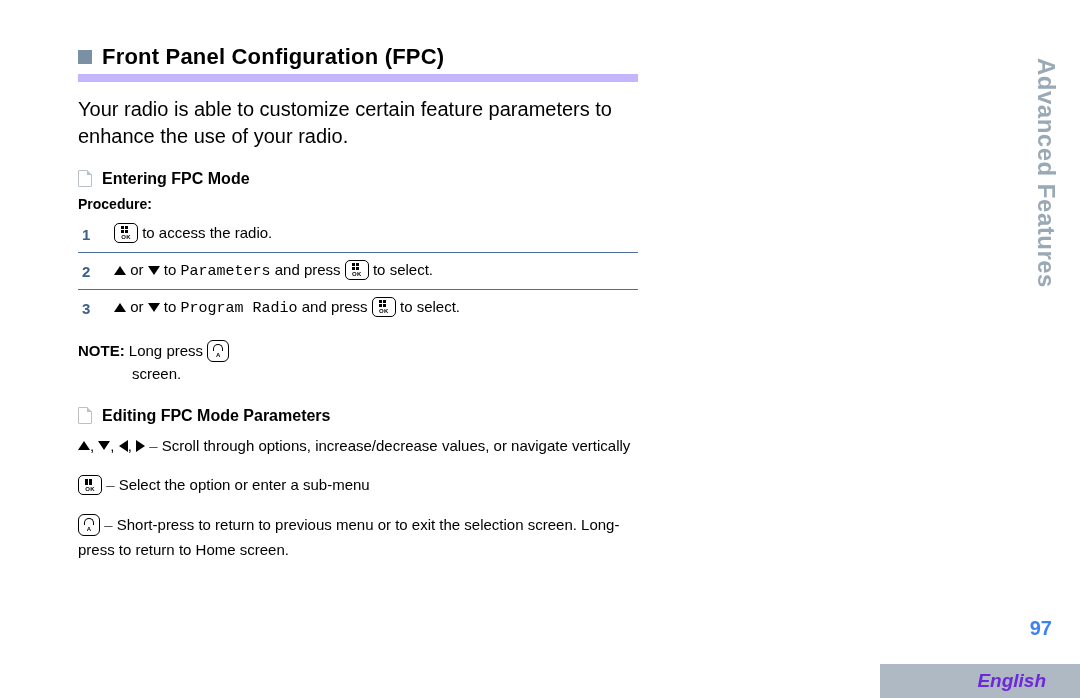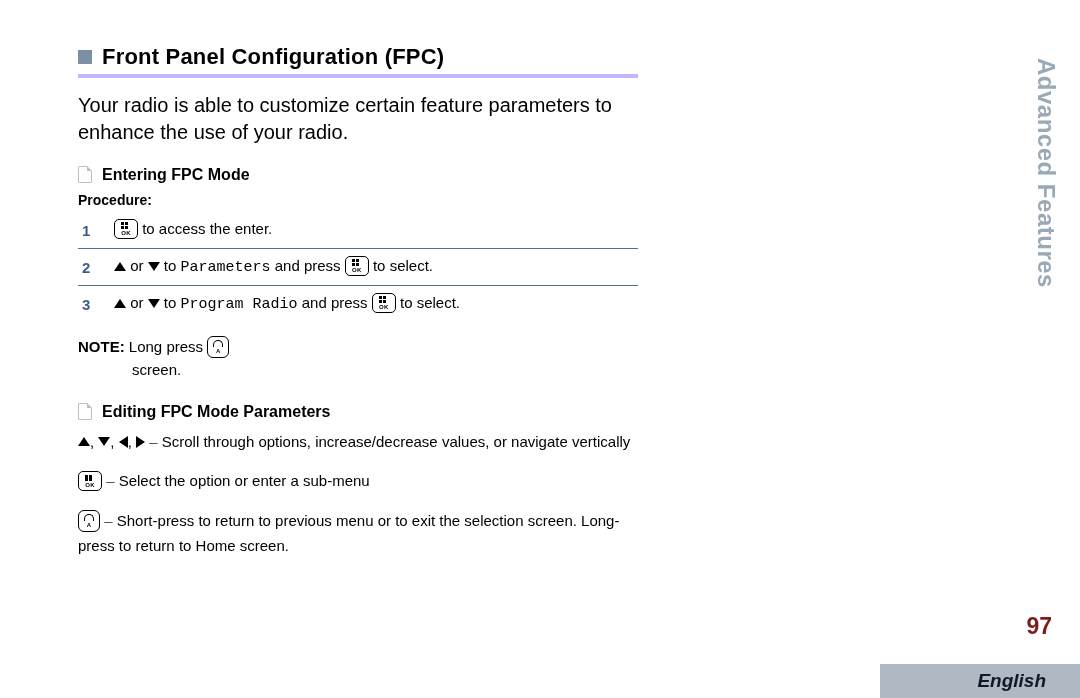--- a/index.html
+++ b/index.html
@@ -1,18 +1,18 @@
 <!DOCTYPE html>
 <html><head>
 <meta charset="utf-8">
 <style>
   html,body{margin:0;padding:0;width:1080px;height:698px;background:#fff;font-family:Arial,Helvetica,sans-serif;color:#000;position:relative;overflow:hidden}
   .page{position:absolute;left:0;top:0;width:1080px;height:698px}
   .content{position:absolute;left:78px;top:44px;width:560px}
-  .h1row{display:flex;align-items:center;border-bottom:4px solid #c4b5fd;padding-bottom:4px;margin-bottom:14px}
+  .h1row{display:flex;align-items:center;border-bottom:8px solid #c4b5fd;padding-bottom:4px;margin-bottom:14px}
   .sqbullet{width:14px;height:14px;background:#7a90a4;margin-right:10px;flex:0 0 auto}
   .h1{font-size:22px;font-weight:bold;letter-spacing:.2px}
   .intro{font-size:20px;line-height:1.35;margin-bottom:20px}
   .h2row{display:flex;margin-bottom:8px}
   .pageicon{width:12px;height:15px;border:1px solid #b9c0c6;border-radius:1px;margin-right:10px;position:relative;flex:0 0 auto}
   .pageicon:before{content:"";position:absolute;right:-1px;top:-1px;width:0;height:0;border-left:5px solid transparent;border-top:5px solid #fff}
   .pageicon:after{content:"";position:absolute;right:-1px;top:-1px;width:0;height:0;border-left:5px solid #b9c0c6;border-top:5px solid transparent}
   .h2{font-size:16px;font-weight:bold}
   .procedure{font-size:14px;font-weight:bold;margin:6px 0 4px 0}
   .steps{width:100%;border-collapse:collapse;margin-bottom:14px}
@@ -33,22 +33,22 @@
   .tri.left{border-top:6px solid transparent;border-bottom:6px solid transparent;border-right:9px solid #000}
   .tri.right{border-top:6px solid transparent;border-bottom:6px solid transparent;border-left:9px solid #000}
   .monotxt{font-family:"Courier New",monospace;font-size:15px}
   .note{font-size:15px;line-height:1.45;margin:6px 0 22px 0}
   .note .lbl{font-weight:bold}
   .note .indent{display:block;margin-left:54px}
   .para{font-size:15px;line-height:1.4;margin-bottom:18px}
   .rowline{font-size:15px;line-height:1.7;margin-bottom:14px}
   .dash{color:#555}
   .sidetab{position:absolute;right:20px;top:58px;writing-mode:vertical-rl;font-size:24px;font-weight:bold;color:#9aa9b6;letter-spacing:.5px}
-  .pagenum{position:absolute;right:28px;bottom:58px;font-size:23px;font-weight:bold;color:#7f1d1d}
-  .langbar{position:absolute;right:0;bottom:0;height:34px;width:200px;background:#aeb9c3;color:#0f172a;font-size:19px;font-weight:bold;font-style:italic;display:flex;align-items:center;justify-content:flex-end;padding-right:34px;box-sizing:border-box}
+  .pagenum{position:absolute;right:28px;bottom:58px;font-size:20px;font-weight:bold;color:#3b82f6}
+  .langbar{position:absolute;right:0;bottom:0;height:34px;width:200px;background:#aeb9c3;color:#6d28d9;font-size:19px;font-weight:bold;font-style:italic;display:flex;align-items:center;justify-content:flex-end;padding-right:34px;box-sizing:border-box}
 </style>
 </head>
 <body>
 
 <div class="page">
 
   <div class="content">
 
     <div class="h1row">
       <span class="sqbullet"></span>
@@ -71,21 +71,21 @@
           <span class="key-ok">
                 <span class="key-ok-inner">
                   <span class="grid">
                     <i></i>
                     <i></i>
                     <i></i>
                     <i></i>
                   </span>
                   <span>OK</span>
                 </span>
-              </span><span> to access the enter.</span>
+              </span><span> to access the radio.</span>
         </td>
       </tr>
       <tr>
         <td class="stepnum">2</td>
         <td>
           <span class="tri up"></span><span> or </span><span class="tri down"></span><span> to </span><span class="monotxt">Parameters</span><span> and press </span><span class="key-ok">
                 <span class="key-ok-inner">
                   <span class="grid">
                     <i></i>
                     <i></i>

